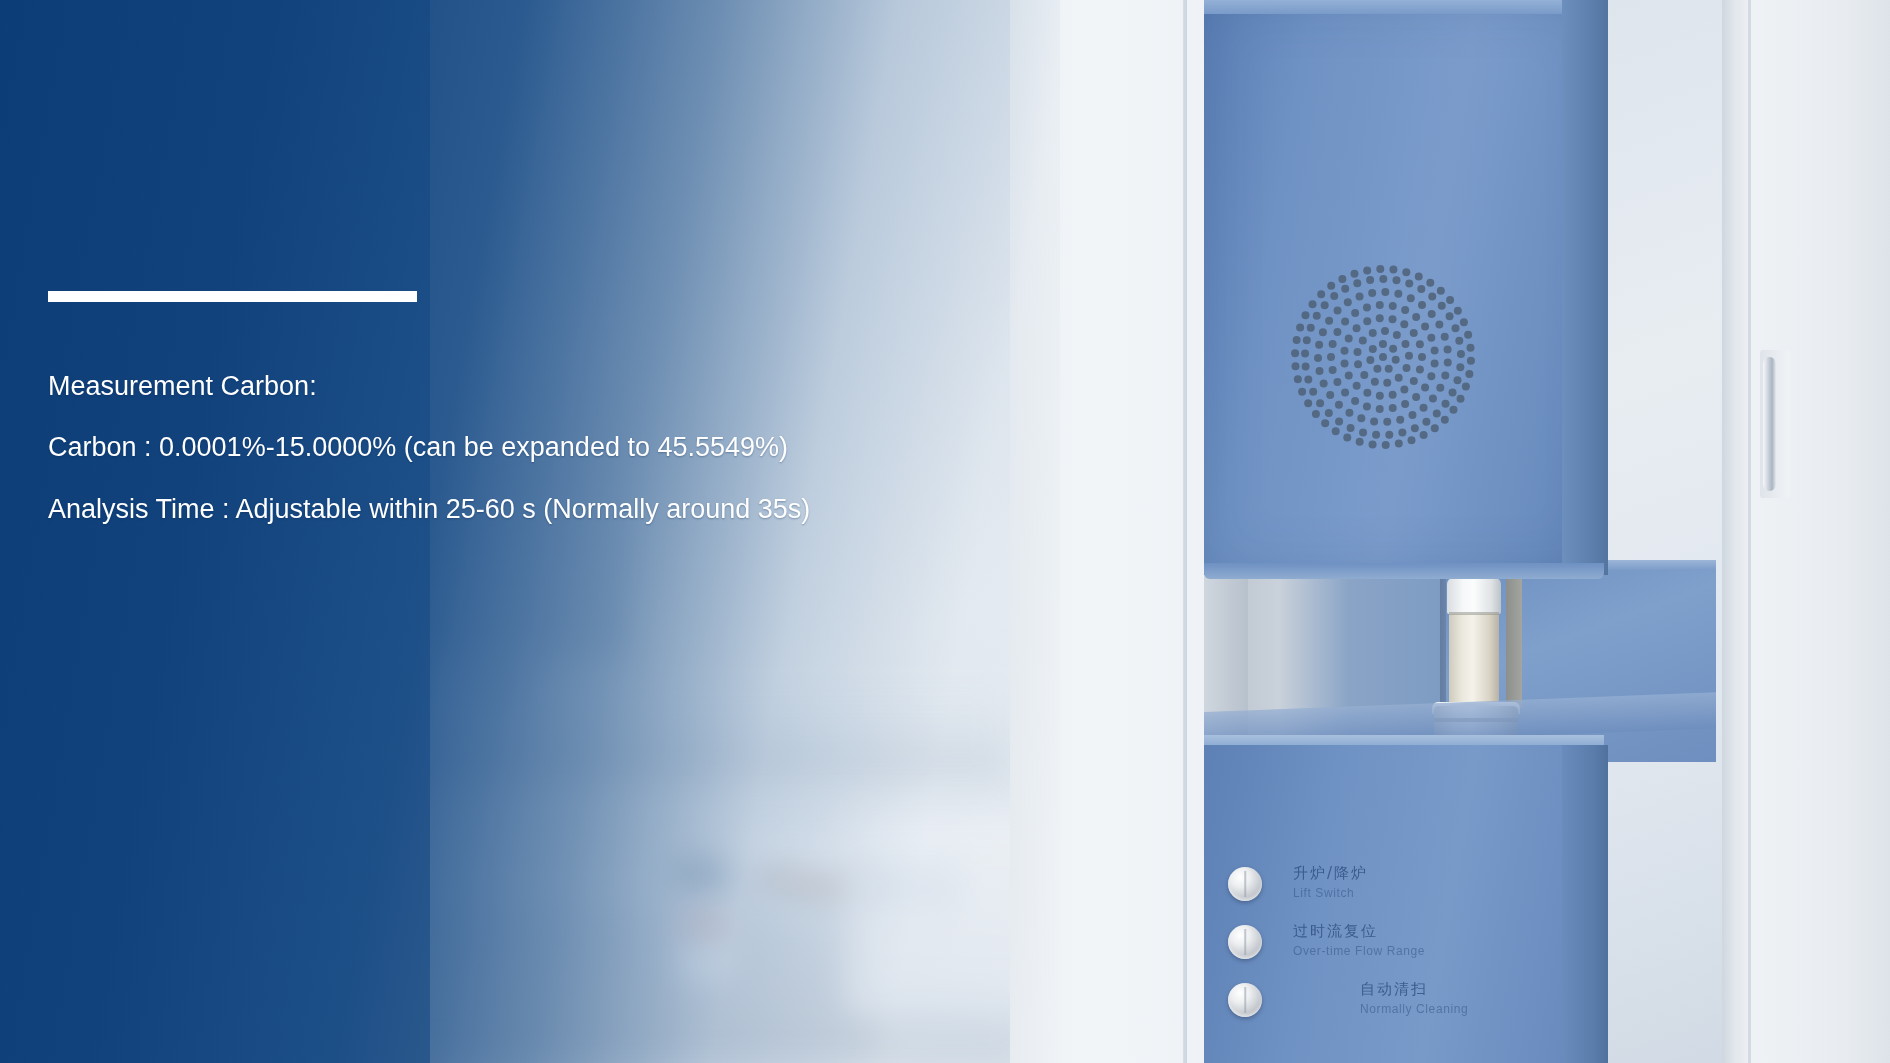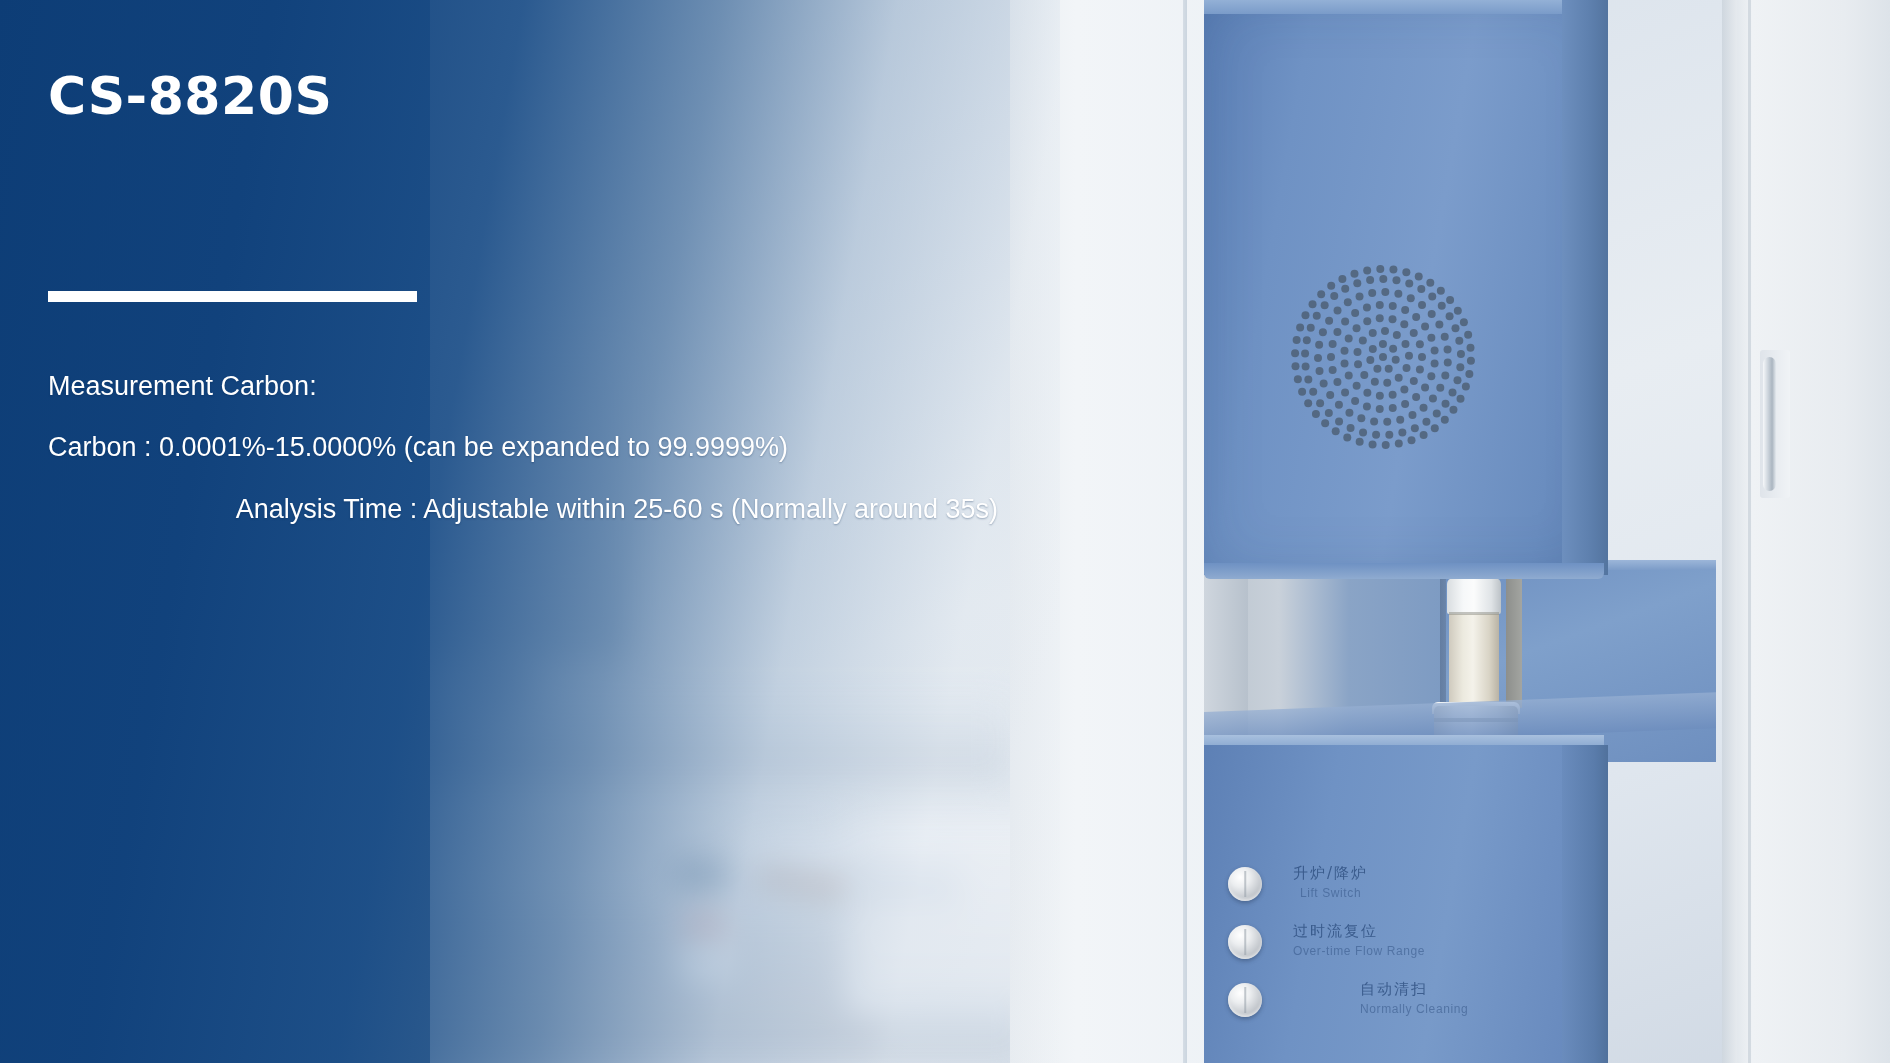--- a/index.html
+++ b/index.html
@@ -146,21 +146,21 @@
   .model{position:absolute;left:0;top:70px;font-size:52px;font-weight:bold;
     letter-spacing:.5px;font-family:"DejaVu Sans",sans-serif;line-height:1;}
   .headline{position:absolute;left:0;top:175px;font-size:50px;font-weight:bold;
     letter-spacing:.2px;font-family:"DejaVu Sans",sans-serif;line-height:1.1;white-space:nowrap;}
   .rule{position:absolute;left:0;top:291px;width:369px;height:11px;background:#fff;}
 
   .specs{position:absolute;left:0;top:368px;width:950px;}
   .spec-line{font-size:27px;line-height:1.35;color:#fff;margin-bottom:25px;
     white-space:nowrap;font-family:"Liberation Sans",sans-serif;font-weight:400;
     text-shadow:0 1px 2px rgba(10,40,80,.35);}
-  .spec-line:last-child{margin-bottom:8px;text-align:right;}
+  .spec-line:last-child{margin-bottom:8px;}
 </style>
 </head>
 <body>
 
 <div id="stage">
 
   <div class="photo">
     <div class="lab-wall"></div>
 
     <div class="blur-layer">
@@ -391,21 +391,21 @@
           </g>
       </svg>
     </div>
 
     <div class="unit-lower-bevel"></div>
     <div class="unit-lower-top"></div>
     <div class="unit-lower"></div>
     <div class="unit-lower-right"></div>
 
     <div class="knob" style="left:1228px;top:867px;"></div>
-    <div class="knob-lbl" style="left:1293px;top:864px;text-align:center;">
+    <div class="knob-lbl" style="left:1293px;top:864px;">
       <div class="knob-cn">升炉/降炉</div>
       <div class="knob-en">Lift Switch</div>
     </div>
 
     <div class="knob" style="left:1228px;top:925px;"></div>
     <div class="knob-lbl" style="left:1293px;top:922px;">
       <div class="knob-cn">过时流复位</div>
       <div class="knob-en">Over-time Flow Range</div>
     </div>
 
@@ -413,22 +413,21 @@
     <div class="knob-lbl" style="left:1360px;top:980px;">
       <div class="knob-cn">自动清扫</div>
       <div class="knob-en">Normally Cleaning</div>
     </div>
   </div>
 
   <div class="overlay-solid"></div>
   <div class="overlay"></div>
 
   <div class="content">
-    <div class="model">CS-8820S</div>
     <div class="rule"></div>
     <div class="specs" id="spec-list">
         <div class="spec-line">Measurement Carbon:</div>
-        <div class="spec-line">Carbon : 0.0001%-15.0000% (can be expanded to 99.9999%)</div>
+        <div class="spec-line">Carbon : 0.0001%-15.0000% (can be expanded to 45.5549%)</div>
         <div class="spec-line">Analysis Time : Adjustable within 25-60 s (Normally around 35s)</div>
       </div>
   </div>
 
 </div>
 
 </body></html>

